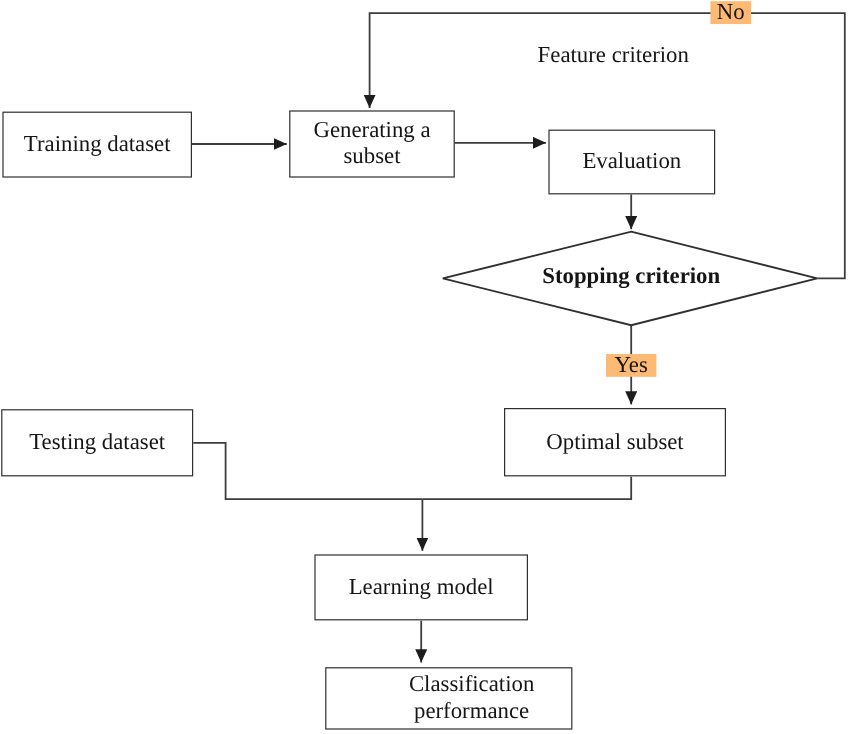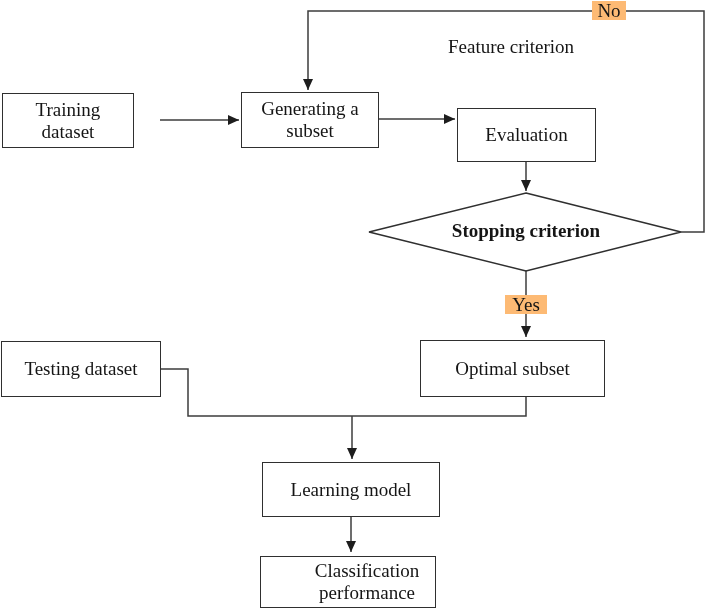--- a/index.html
+++ b/index.html
@@ -29,27 +29,27 @@
     border: 1.5px solid #2f2f2f;
     display: flex;
     align-items: center;
     justify-content: center;
     text-align: center;
     font-size: 19px;
     line-height: 1.15;
     z-index: 2;
     padding: 0 6px;
   }
-  .node-training       { left: 2px;   top: 93px;  width: 132px; height: 55px; }
+  .node-training       { left: 2px;   top: 93px;  width: 158px; height: 55px; }
   .node-generating     { left: 241px; top: 92px;  width: 138px; height: 56px; }
   .node-evaluation     { left: 457px; top: 108px;  width: 139px; height: 54px; }
   .node-optimal        { left: 420px; top: 340px; width: 185px; height: 57px; }
   .node-testing        { left: 1px;   top: 341px; width: 160px; height: 56px; }
   .node-learning       { left: 262px; top: 462px; width: 178px; height: 55px; }
-  .node-classification { left: 260px; top: 556px; width: 176px; height: 52px; padding-left: 44px; }
+  .node-classification { left: 271px; top: 556px; width: 206px; height: 52px; padding-left: 44px; }
 
   .diamond-label {
     position: absolute;
     left: 389px; top: 220px;
     width: 274px;
     text-align: center;
     font-size: 19px;
     z-index: 2;
     font-weight: bold;
   }

